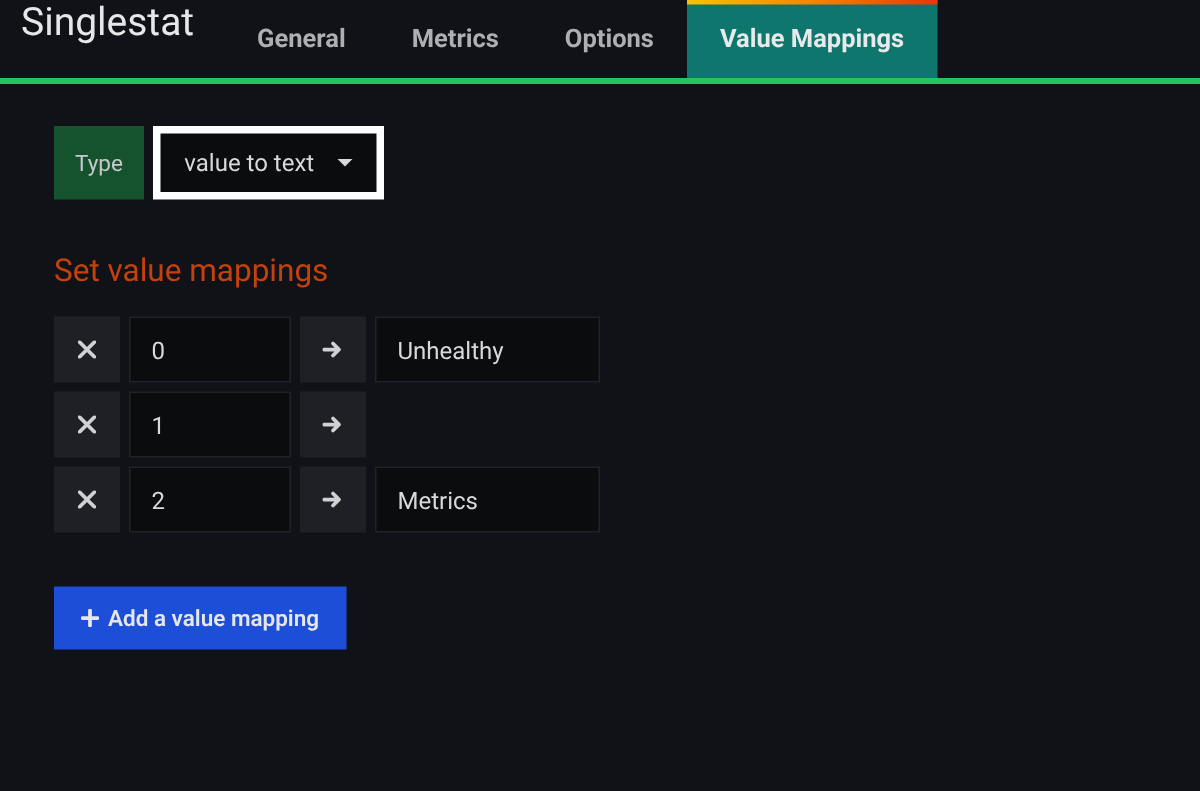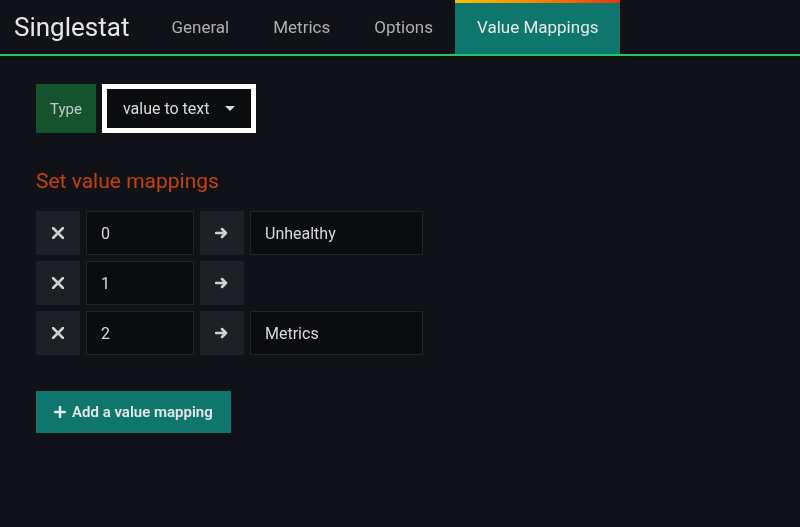--- a/index.html
+++ b/index.html
@@ -7,34 +7,35 @@
       background: #111217;
       color: #d8d9da;
       font-family: -apple-system, BlinkMacSystemFont, "Segoe UI", Roboto, Helvetica, Arial, sans-serif;
       font-size: 15px;
       width: 800px;
       height: 527px;
       overflow: hidden;
     }
     .header {
       display: flex;
-      align-items: center;
-      border-bottom: 2px solid #22c55e;
+      align-items: flex-start;
+      border-bottom: 4px solid #22c55e;
       height: 56px;
     }
     .panel-title {
       font-size: 26px;
       font-weight: 400;
       color: #e6e7e8;
       padding: 0 20px 0 14px;
     }
     .tabs {
       display: flex;
       height: 100%;
       align-items: stretch;
+      font-weight: bold;
     }
     .tab {
       display: flex;
       align-items: center;
       padding: 0 22px;
       color: #aeafb3;
       font-size: 17px;
       cursor: pointer;
       position: relative;
     }
@@ -119,23 +120,23 @@
       background: #0b0c0e;
       border: 1px solid #222328;
       color: #d8d9da;
       padding: 0 14px;
       font-size: 16px;
       height: 44px;
       display: flex;
       align-items: center;
     }
     .input-value { width: 108px; }
-    .input-text { width: 173px; }
+    .input-text { width: 150px; }
     .add-btn {
-      background: #0f766e;
+      background: #1d4ed8;
       color: #e6e7e8;
       padding: 12px 18px;
       font-size: 15px;
       font-weight: 600;
       cursor: pointer;
       display: inline-flex;
       align-items: center;
       gap: 6px;
       margin-top: 30px;
     }

